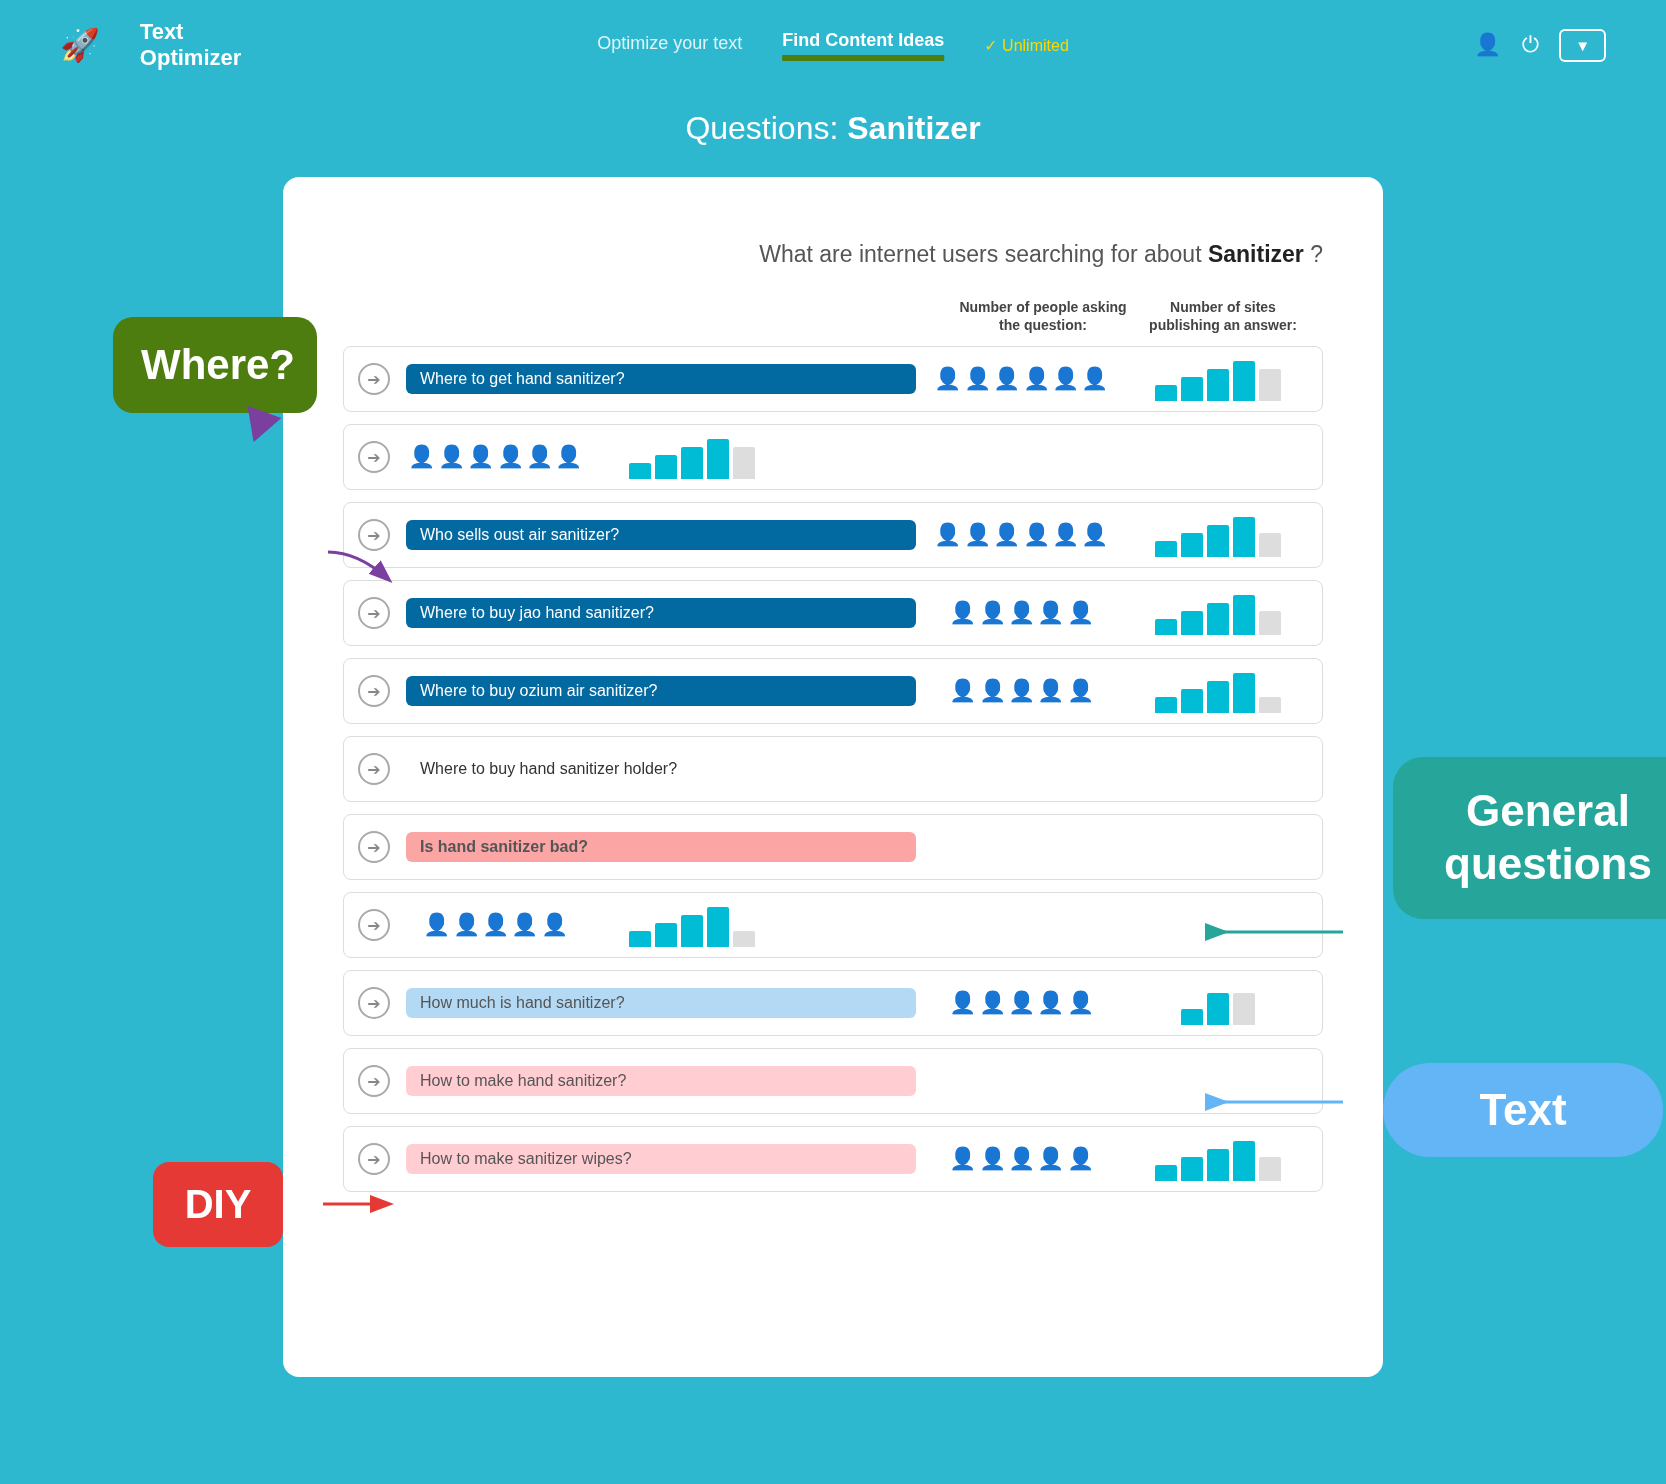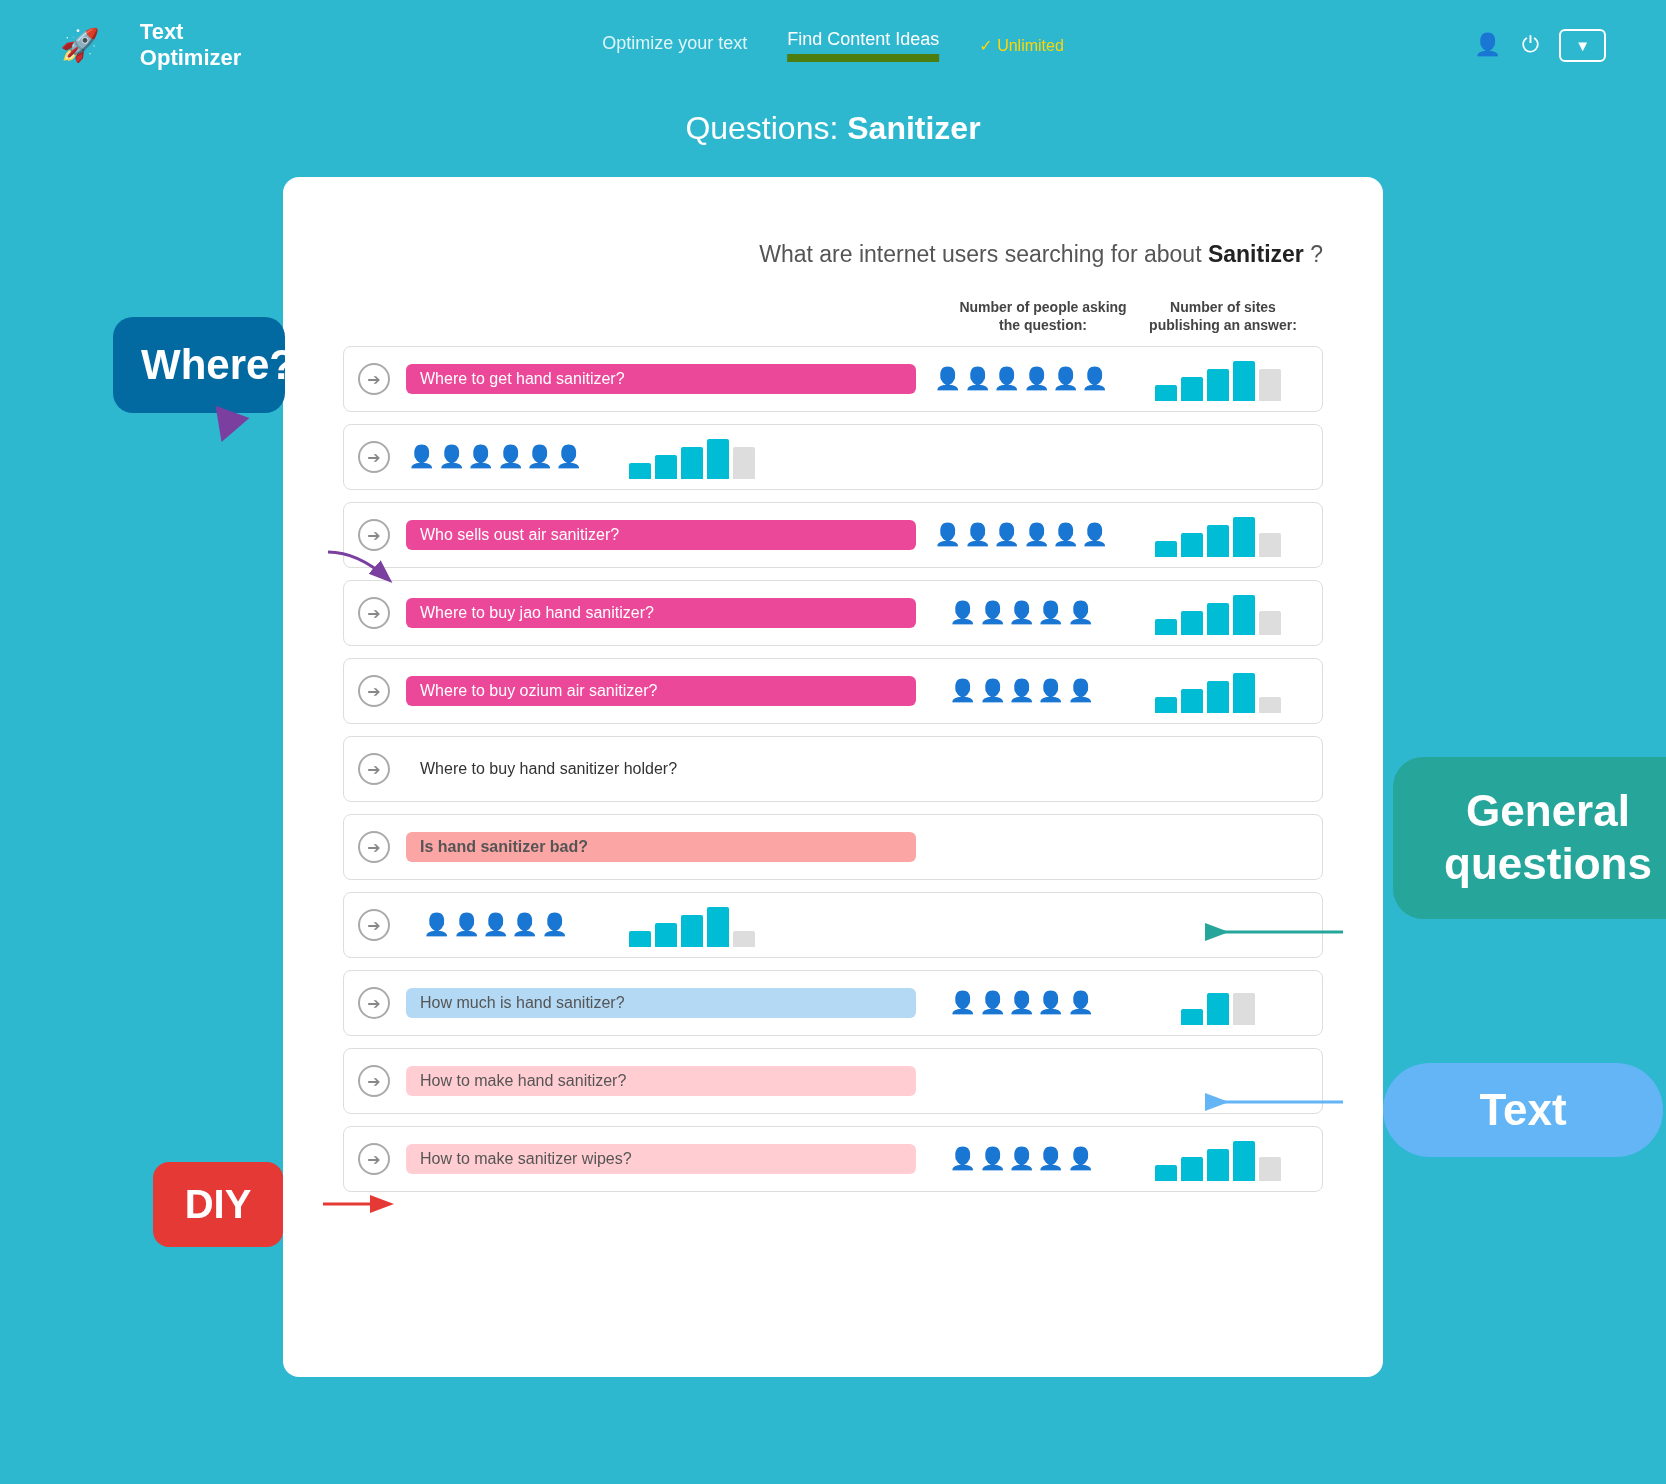--- a/index.html
+++ b/index.html
@@ -39,22 +39,22 @@
     }
     .nav-item {
       color: rgba(255,255,255,0.85);
       font-size: 18px;
       cursor: pointer;
       text-decoration: none;
       padding-bottom: 4px;
     }
     .nav-item.active {
       color: white;
-      font-weight: normal;
-      border-bottom: 8px solid #4d7c0f;
+      font-weight: bold;
+      border-bottom: 6px solid #4d7c0f;
     }
     .nav-unlimited {
       color: #ffd700;
       font-size: 16px;
       display: flex;
       align-items: center;
       gap: 4px;
     }
     .header-right {
       margin-left: auto;
@@ -161,21 +161,21 @@
     .question-label {
       flex: 1;
       font-size: 16px;
       color: #333;
       padding: 6px 14px;
       border-radius: 6px;
       min-width: 0;
     }
 
     
-    .highlight-purple { background: #ec4899; color: #fff; }
+    .highlight-purple { background: #0369a1; color: #fff; }
     .highlight-green-light { background: #fca5a5; color: #555; font-weight: bold; }
     .highlight-blue-light { background: #b3d9f5; color: #555; }
     .highlight-red-light { background: #ffcdd2; color: #555; }
     .highlight-none { background: transparent; color: #333; }
 
     
     .people-icons {
       width: 180px;
       display: flex;
       align-items: center;
@@ -203,27 +203,27 @@
       border-radius: 2px 2px 0 0;
     }
     .bar-blue { background: #00bcd4; }
     .bar-gray { background: #ddd; }
 
     
     .callout-where {
       position: absolute;
       left: -170px;
       top: 140px;
-      background: #0369a1;
+      background: #4d7c0f;
       color: white;
       border-radius: 20px;
       padding: 24px 28px;
       font-size: 42px;
       font-weight: 900;
-      width: 172px;
+      width: 204px;
       text-align: center;
       z-index: 10;
     }
     .callout-where::after {
       content: '';
       position: absolute;
       bottom: -30px;
       right: 40px;
       width: 0;
       height: 0;

